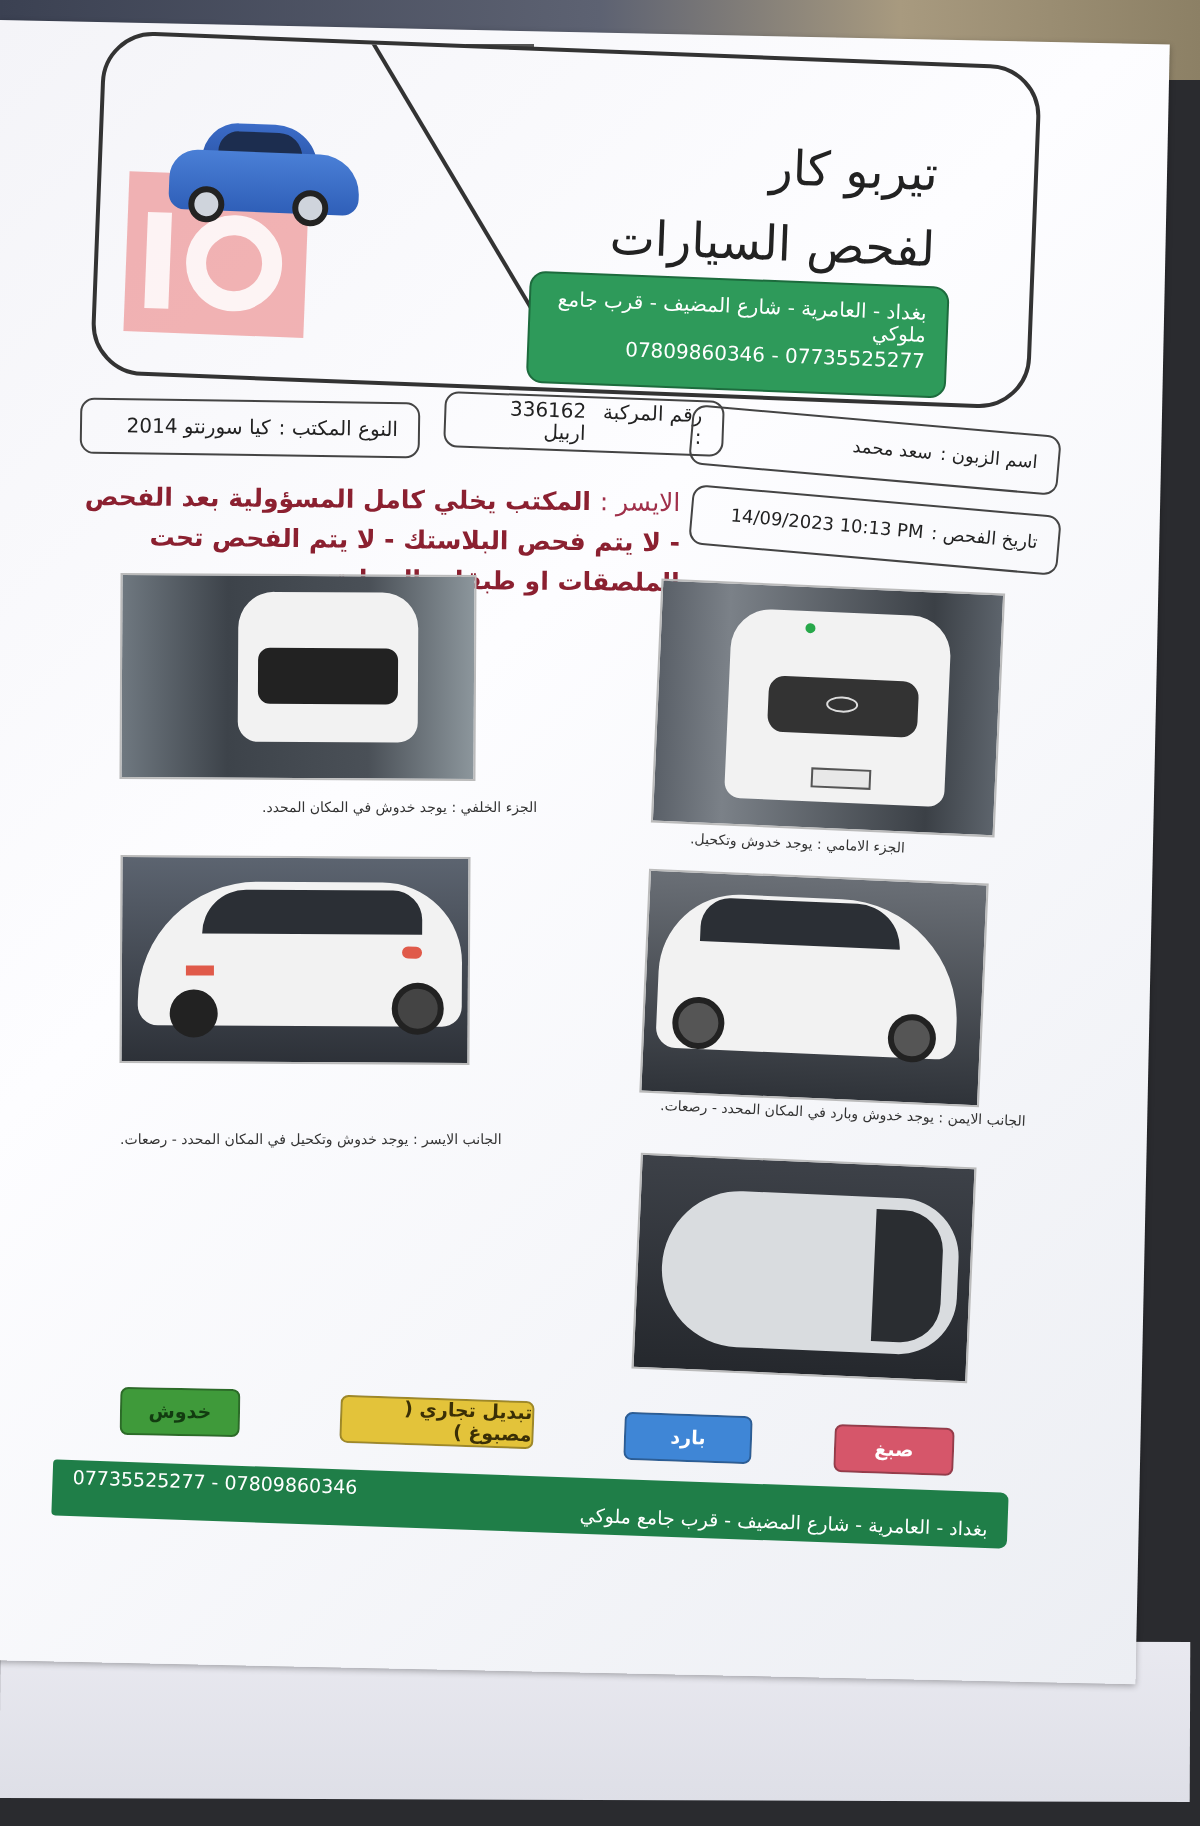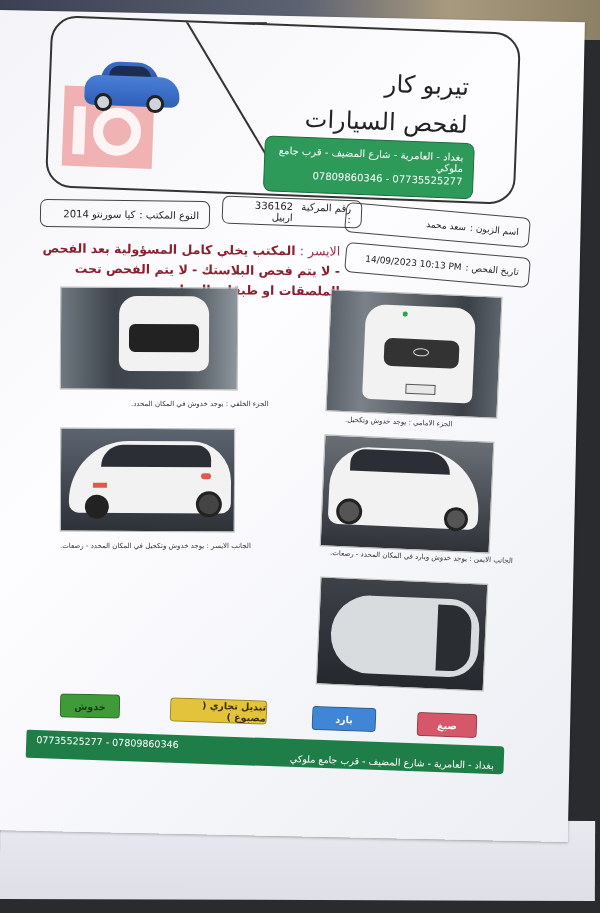--- a/index.html
+++ b/index.html
@@ -113,21 +113,21 @@
     background: linear-gradient(90deg,#5a6068 0%, #7b8188 20%, #3b4046 80%, #5d646c 100%); }
   .p-left { left:60px; top:428px; width:175px; height:104px; transform: rotate(0.3deg);
     background: linear-gradient(180deg,#5c6470,#2d3138); }
   .p-right { left:322px; top:438px; width:170px; height:112px; transform: rotate(2.5deg);
     background: linear-gradient(180deg,#6a6f76,#2f3339); }
   .p-top { left:318px; top:580px; width:168px; height:108px; transform: rotate(2.5deg);
     background: linear-gradient(180deg,#3d4148,#25282d); }
 
   .cap-rear { left:115px; top:400px;margin-left:16px; }
   .cap-front { left:345px; top:418px; transform: rotate(2.5deg); }
-  .cap-left { left:60px; top:542px; }
+  .cap-left { left:60px; top:566px; }
   .cap-right { left:330px; top:553px; transform: rotate(2.5deg); }
 
   .remarks {
     position:absolute; left:60px; top:568px; width:190px; direction: rtl;
     font-size:10px; color:#222; font-weight:bold; line-height:14px;
   }
   .remarks .top-part { margin-bottom: 12px; }
 
   
   .legend-btn {

